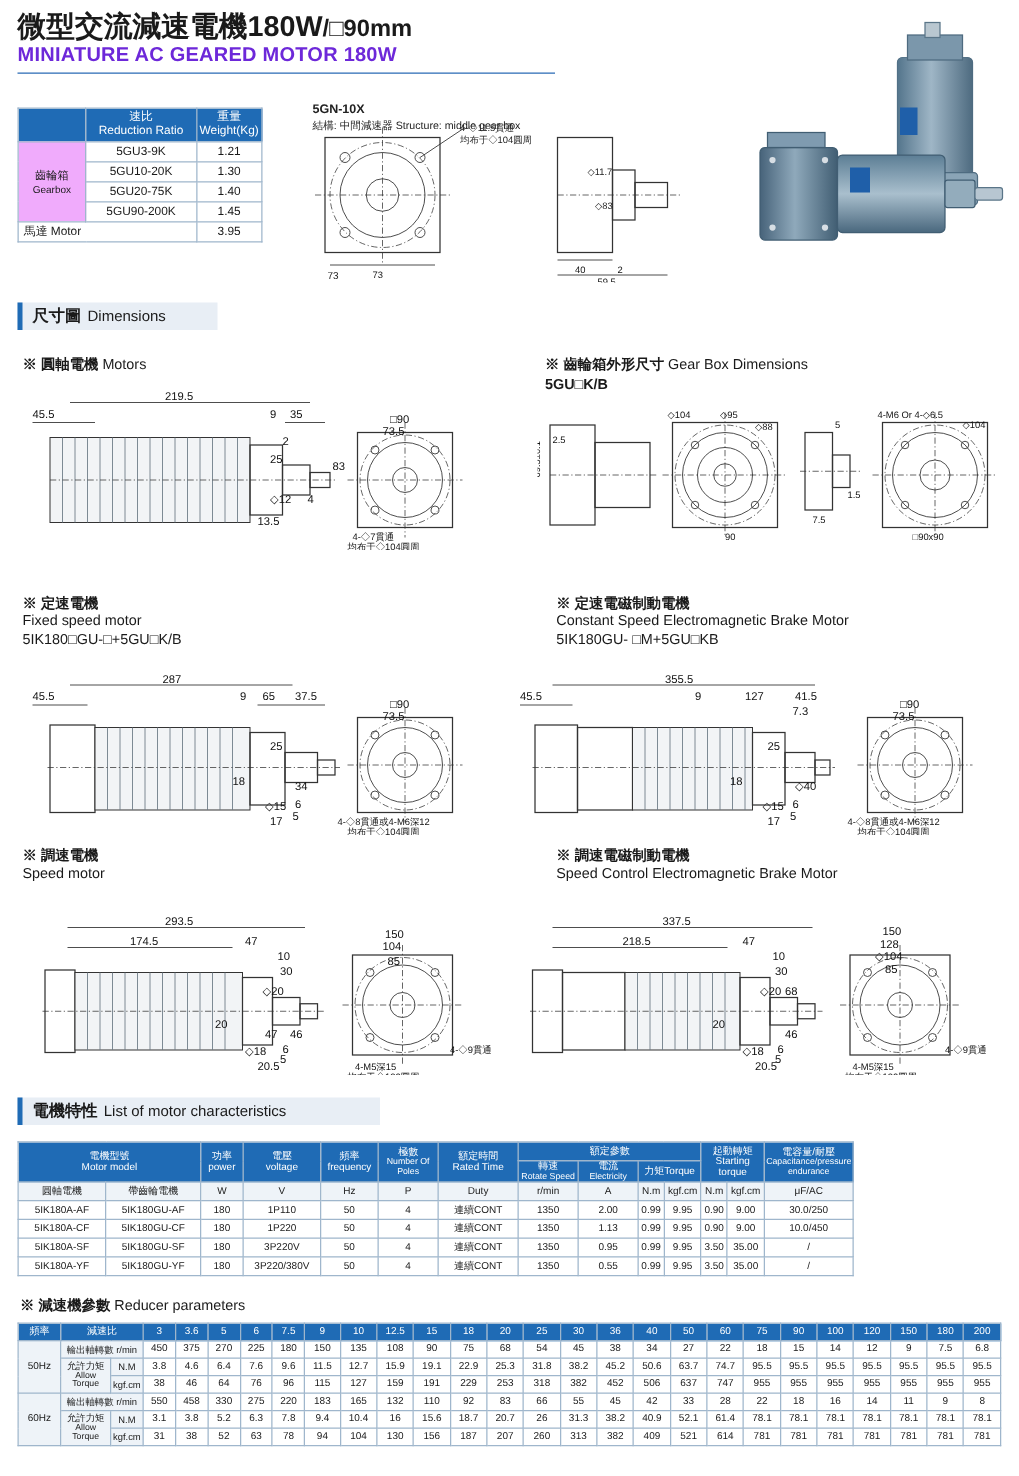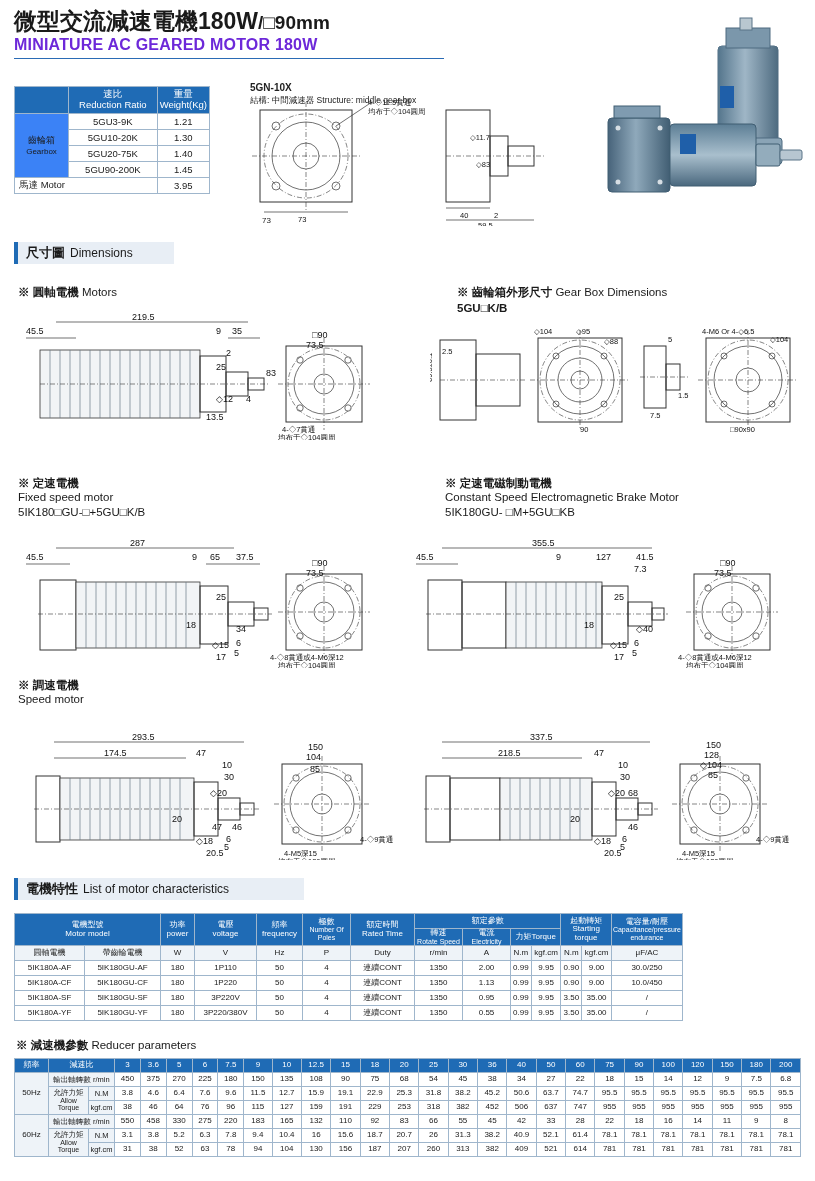--- a/index.html
+++ b/index.html
@@ -17,21 +17,21 @@
   
   .title-cn { position:absolute; left:14px; top:6px; font-size:23px; font-weight:bold; letter-spacing:0px; }
   .title-cn .sub { font-size:19px; font-weight:bold; }
   .title-en { position:absolute; left:14px; top:36px; font-size:16px; color:#6d28d9; font-weight:bold; letter-spacing:0.2px; }
   .title-rule { position:absolute; left:14px; top:58px; width:430px; height:1px; background:#2a6bb5; }
 
   
   .spec-table { position:absolute; left:14px; top:86px; width:196px; border-collapse:collapse; font-size:9.5px; }
   .spec-table td, .spec-table th { border:1px solid #9fb6cc; padding:1px 3px; text-align:center; height:16px; }
   .spec-table thead th { background:#1f6bb5; color:#fff; font-weight:normal; line-height:1.15; padding:2px; }
-  .spec-table .lab { width:54px; background:#3b82f6; }
+  .spec-table .lab { width:54px; background:#f0abfc; }
   .spec-table .v { width:52px; }
 
   
   .sec-bar { position:absolute; height:22px; background:#e8eef5; border-left:4px solid #1f6bb5; display:flex; align-items:center; padding-left:8px; font-size:13px; font-weight:bold; }
   .sec-bar .en { font-weight:normal; margin-left:5px; font-size:12px; }
 
   
   .sub-head { position:absolute; font-size:11.5px; font-weight:bold; line-height:1.25; }
   .sub-head .en { font-weight:normal; }
   .note { position:absolute; font-size:8.5px; color:#222; line-height:1.25; }
@@ -267,21 +267,21 @@
       <circle cx="328" cy="98" r="3.2" class="ln"></circle>
       <line x1="304" y1="28" x2="304" y2="120" class="dash"></line>
       <line x1="258" y1="74" x2="350" y2="74" class="dash"></line>
       <text class="lbl9" x="292" y="28">□90</text>
       <text class="lbl9" x="286" y="38">73.5</text>
       <text class="lbl" x="262" y="122">4-◇7貫通</text>
       <text class="lbl" x="258" y="130">均布于◇104圓周</text>
     </svg>
   </div>
 
-  <div class="sub-head" style="left:457px; top:285px;">
+  <div class="sub-head" style="left:436px; top:285px;">
     <span>※</span>
     <span>齒輪箱外形尺寸</span>
     <span class="en">Gear Box Dimensions</span>
     <div style="margin-top:2px">5GU□K/B</div>
   </div>
 
   <div class="dwg" style="left:430px; top:320px;">
     <svg width="380" height="120" viewBox="0 0 380 120">
 
       <rect x="10" y="20" width="36" height="80" class="ln2" fill="#fff"></rect>
@@ -508,20 +508,24 @@
       <line x1="254" y1="74" x2="350" y2="74" class="dash"></line>
       <text class="lbl9" x="288" y="20">150</text>
       <text class="lbl9" x="286" y="30">104</text>
       <text class="lbl9" x="290" y="42">85</text>
       <text class="lbl" x="264" y="126">4-M5深15</text>
       <text class="lbl" x="340" y="112">4-◇9貫通</text>
       <text class="lbl" x="258" y="134">均布于◇120圓周</text>
     </svg>
   </div>
 
+  <div class="sub-head" style="left:445px; top:678px;">
+    <div><span>※</span> <span>調速電磁制動電機</span></div>
+    <div class="en">Speed Control Electromagnetic Brake Motor</div>
+  </div>
 
   <div class="dwg" style="left:412px; top:730px;">
     <svg width="398" height="130" viewBox="0 0 398 130">
       <line x1="30" y1="12" x2="238" y2="12" class="ln"></line>
       <text class="lbl9" x="118" y="10">337.5</text>
       <line x1="30" y1="28" x2="170" y2="28" class="ln"></line>
       <text class="lbl9" x="86" y="26">218.5</text>
       <text class="lbl9" x="182" y="26">47</text>
       <text class="lbl9" x="206" y="38">10</text>
       <text class="lbl9" x="208" y="50">30</text>

